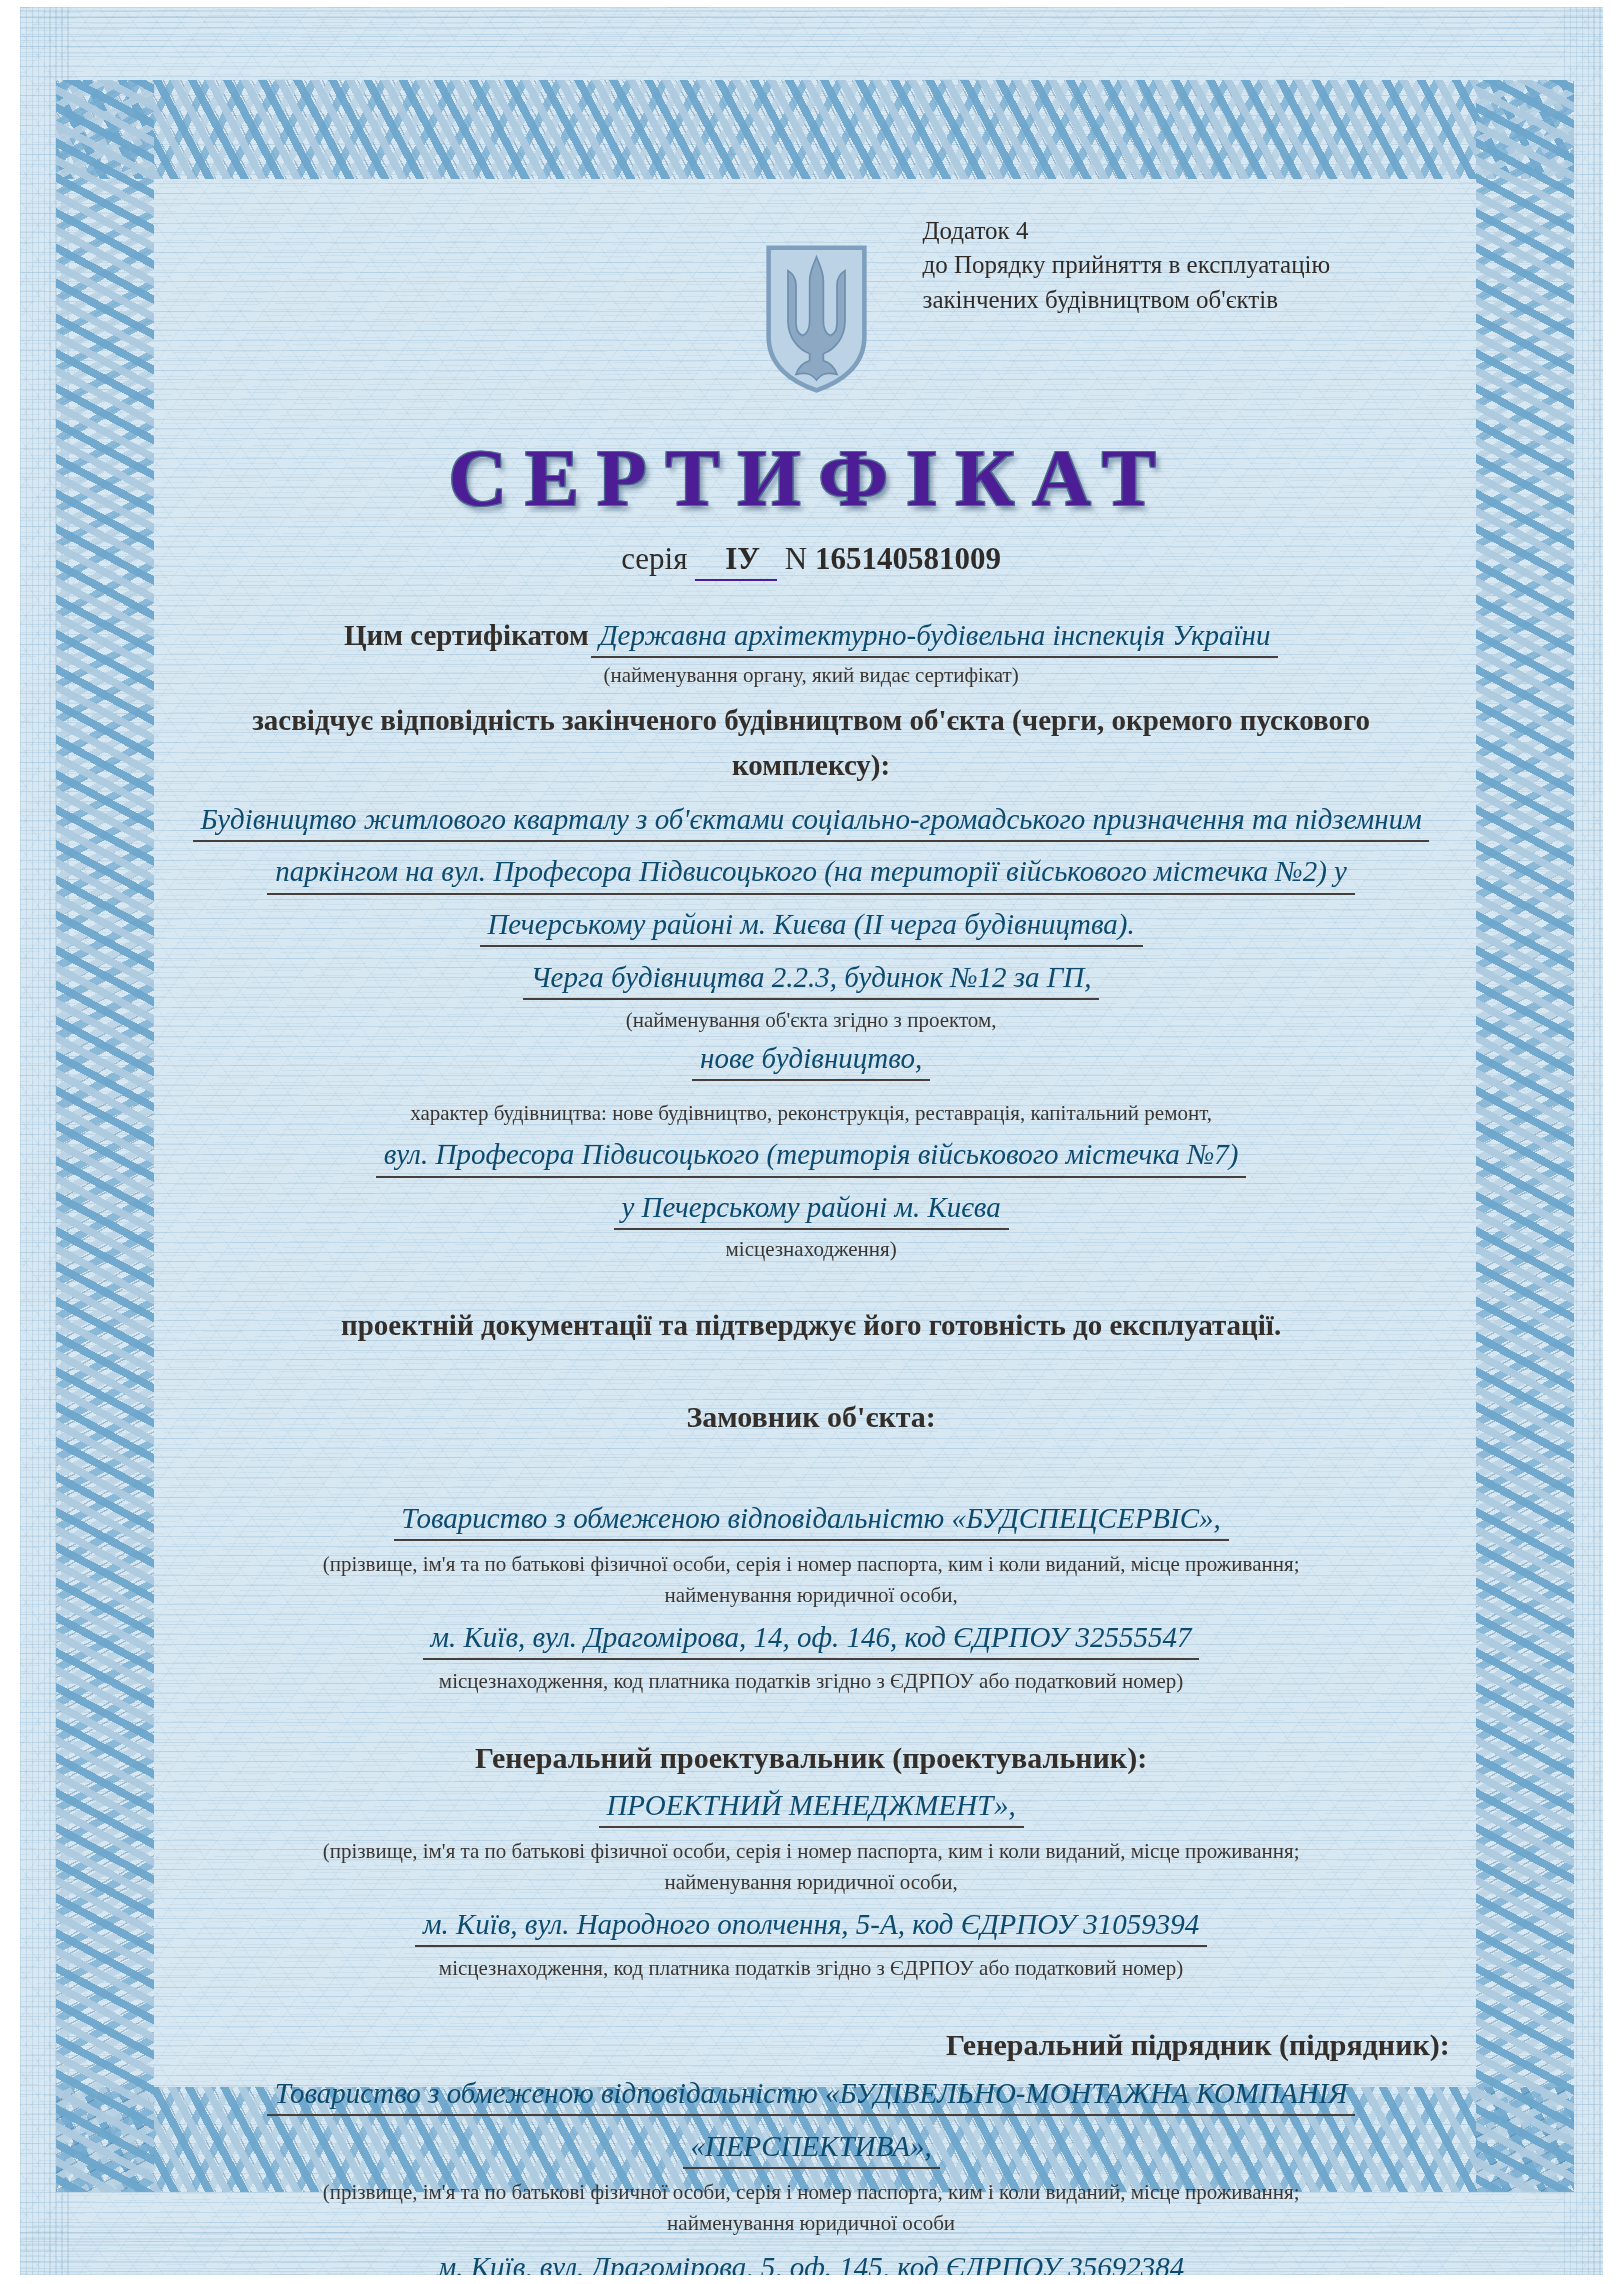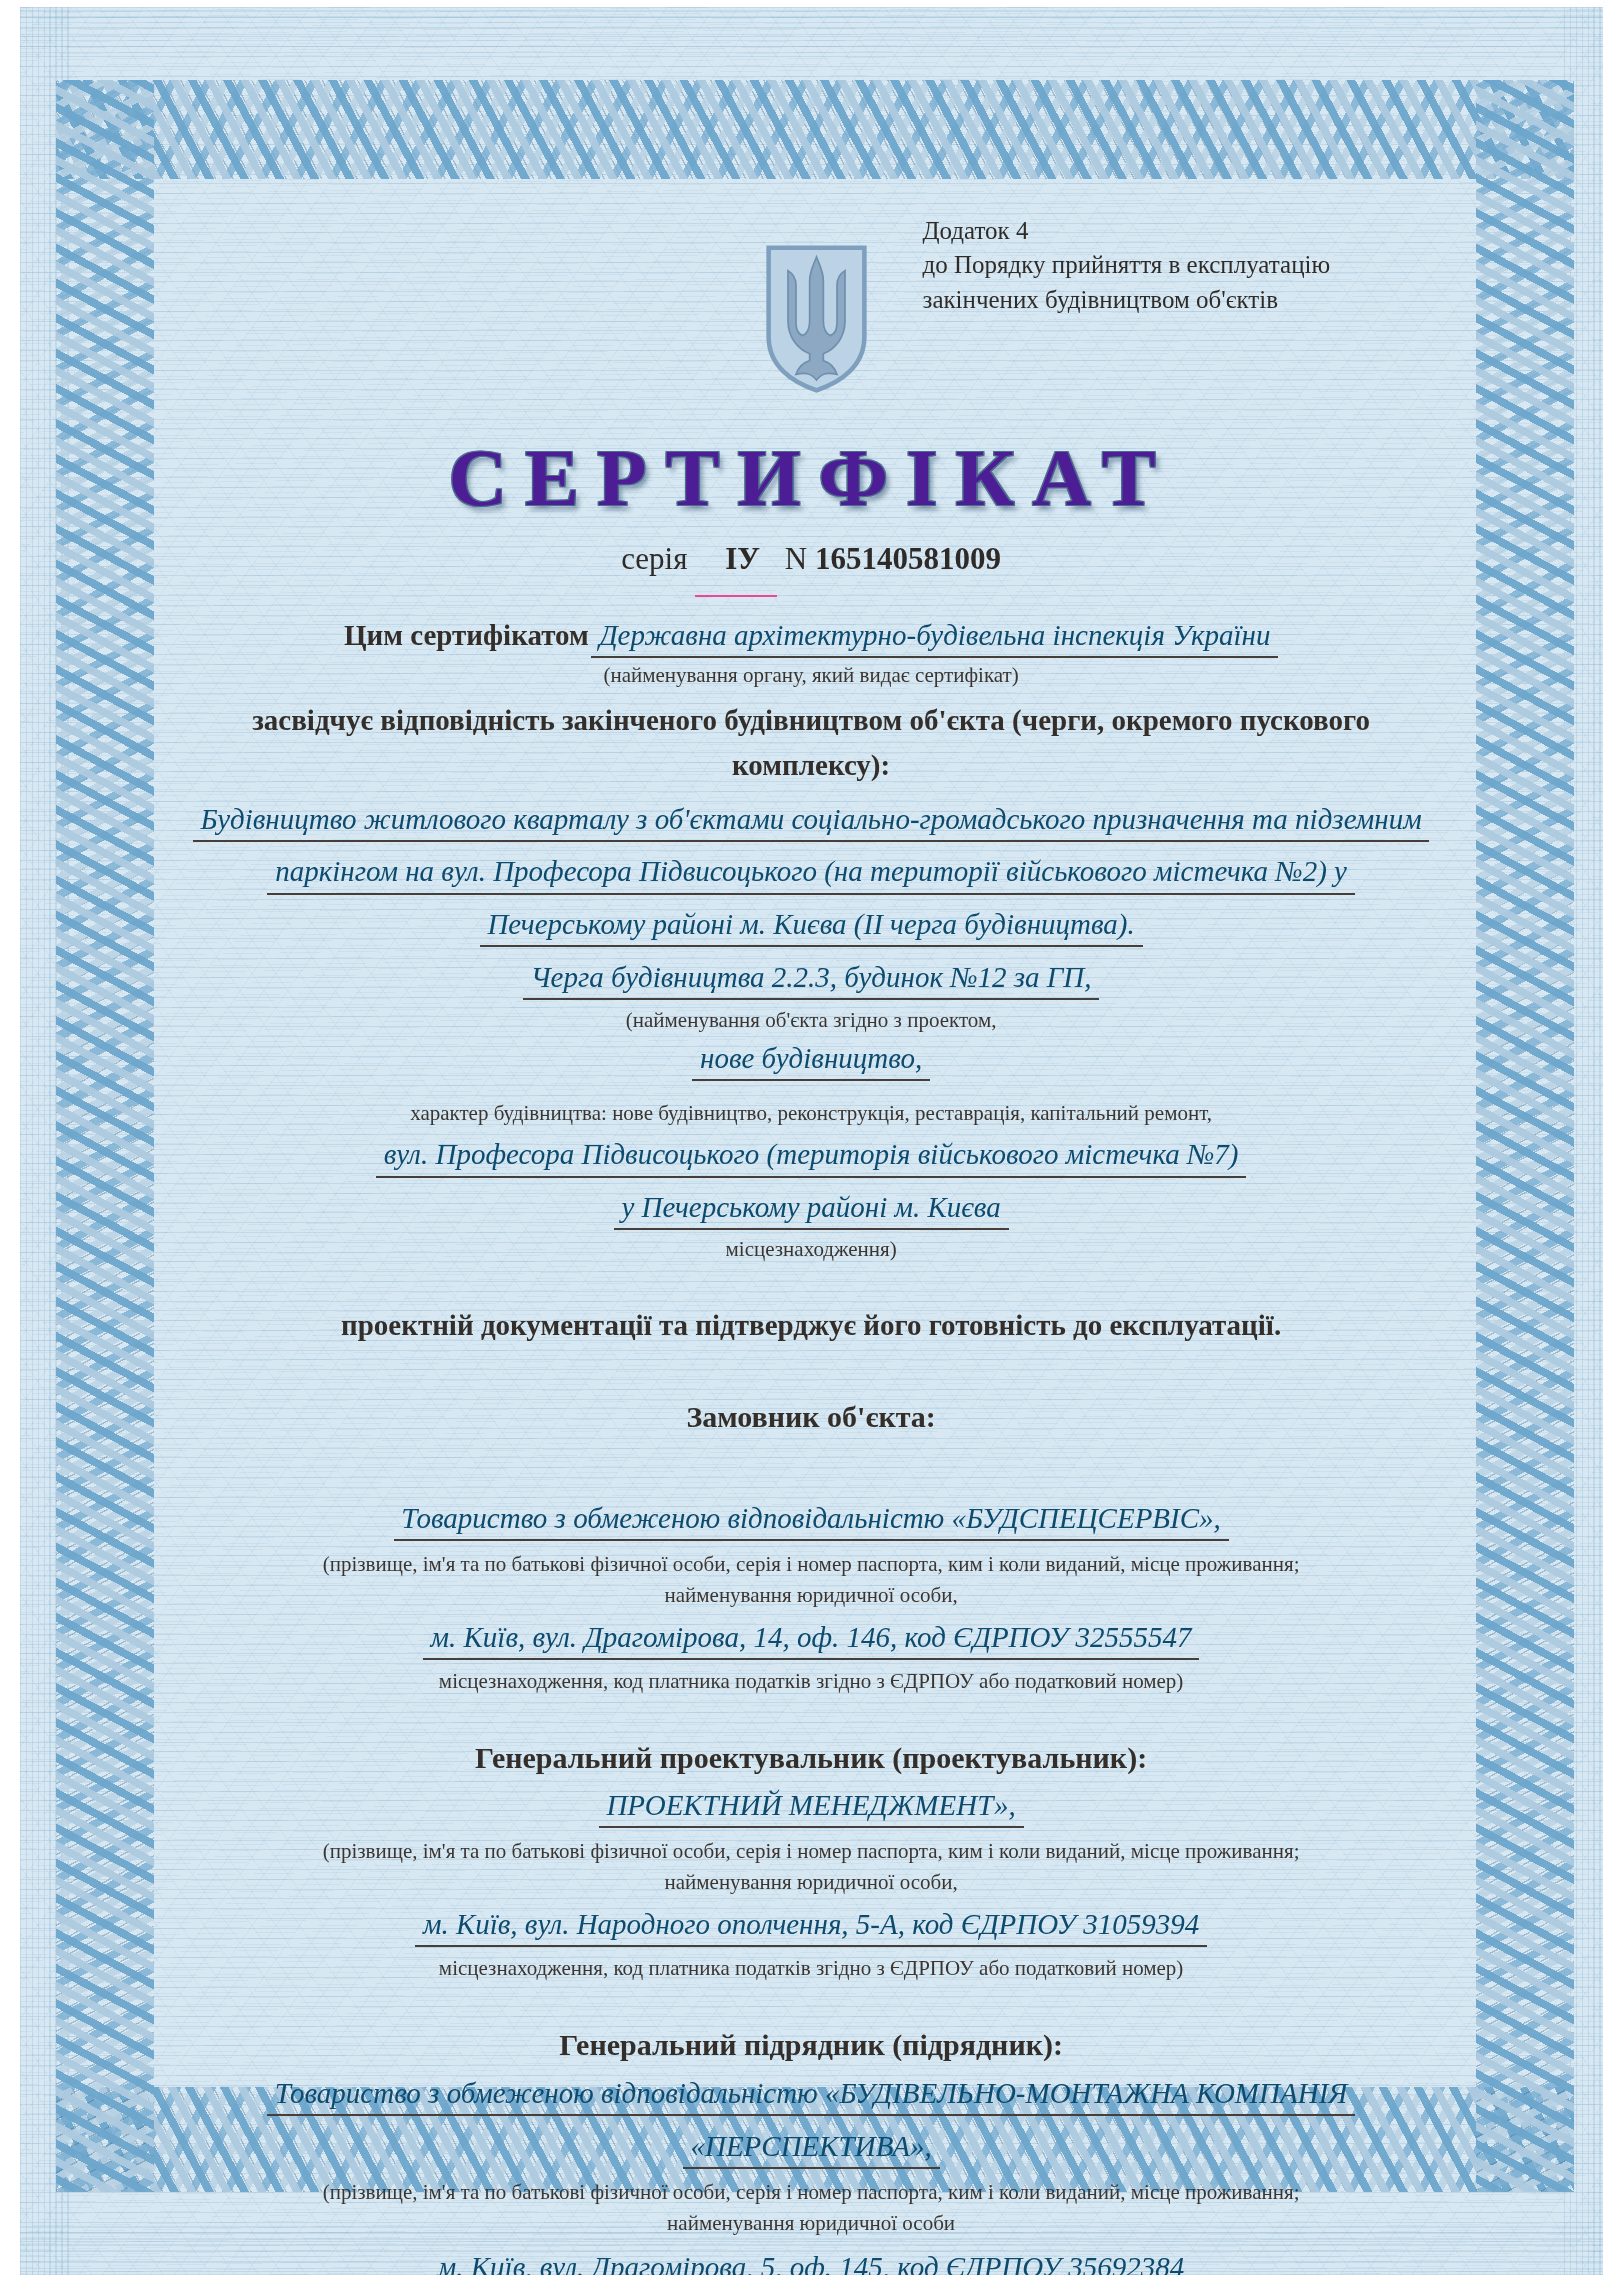--- a/index.html
+++ b/index.html
@@ -70,21 +70,21 @@
     font-size:25px;line-height:1.38;color:#2f2b29;}
 
   .title{
     font-size:81px;font-weight:bold;letter-spacing:18px;
     color:#4c1d95;margin-top:3.9px;
     text-shadow:
       -1.3px -1.3px 0 #4d6d8f, 1.3px -1.3px 0 #4d6d8f, -1.3px 1.3px 0 #4d6d8f, 1.3px 1.3px 0 #4d6d8f,
       3.9px 4.6px 5.2px rgba(60,90,120,.55);
   }
   .series{font-size:31px;margin-top:15.6px;color:#2e2a28;}
-  .series .sv{border-bottom:2px solid #ec4899;padding:0 17px 19px 30px;font-weight:bold;}
+  .series .sv{border-bottom:2px solid #4c1d95;padding:0 17px 3px 30px;font-weight:bold;}
   .series .num{font-weight:bold;}
 
   .row{margin-top:10.4px;}
   .b{font-weight:bold;font-size:29px;line-height:1.55;color:#332e2a;}
   .cap{font-size:21px;color:#3b3531;line-height:1.35;}
   .u{
     display:inline-block;font-style:italic;font-size:29px;line-height:1.32;
     border-bottom:2px solid #453e3a;padding:0 7.8px 2px;color:#0c4a6e;
   }
   .lead-b{font-weight:bold;font-size:29px;color:#332e2a;}
@@ -180,21 +180,21 @@
       <div class="row">
         <span class="u">ПРОЕКТНИЙ МЕНЕДЖМЕНТ»,</span>
       </div>
       <div class="row cap" style="margin-top:9px;">(прізвище, ім'я та по батькові фізичної особи, серія і номер паспорта, ким і коли виданий, місце проживання;</div>
       <div class="row cap" style="margin-top:2.6px;">найменування юридичної особи,</div>
       <div class="row" style="margin-top:9px;">
         <span class="u">м. Київ, вул. Народного ополчення, 5-А, код ЄДРПОУ 31059394</span>
       </div>
       <div class="row cap" style="margin-top:6.5px;">місцезнаходження, код платника податків згідно з ЄДРПОУ або податковий номер)</div>
 
-      <div class="row hdg" style="margin-top:46px;">Генеральний підрядник (підрядник):</div>
+      <div class="row hdg" style="margin-top:46px;text-align:right;">Генеральний підрядник (підрядник):</div>
       <div class="row" style="margin-top:11.7px;">
         <span class="u">Товариство з обмеженою відповідальністю «БУДІВЕЛЬНО-МОНТАЖНА КОМПАНІЯ</span>
       </div>
       <div class="row">
         <span class="u">«ПЕРСПЕКТИВА»,</span>
       </div>
       <div class="row cap" style="margin-top:9px;">(прізвище, ім'я та по батькові фізичної особи, серія і номер паспорта,  ким і коли виданий, місце проживання;</div>
       <div class="row cap" style="margin-top:2.6px;">найменування юридичної особи</div>
       <div class="row" style="margin-top:10.4px;">
         <span class="u">м. Київ, вул. Драгомірова, 5, оф. 145, код ЄДРПОУ 35692384</span>

